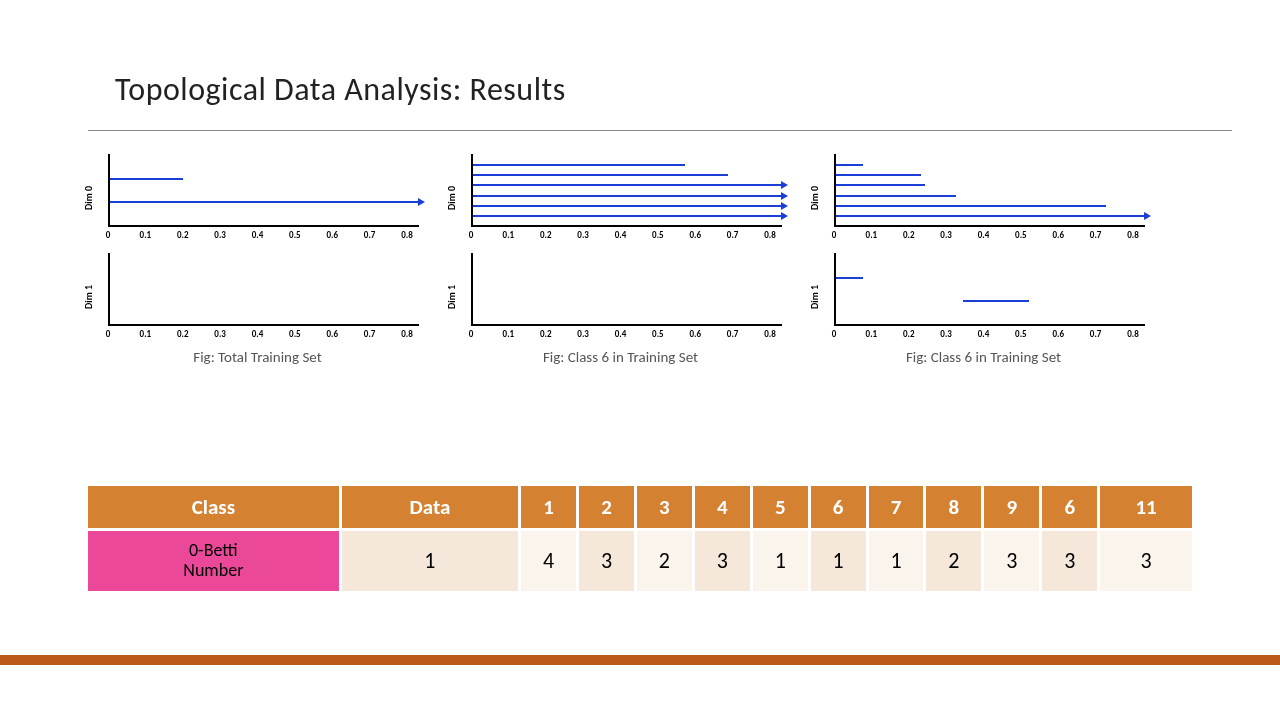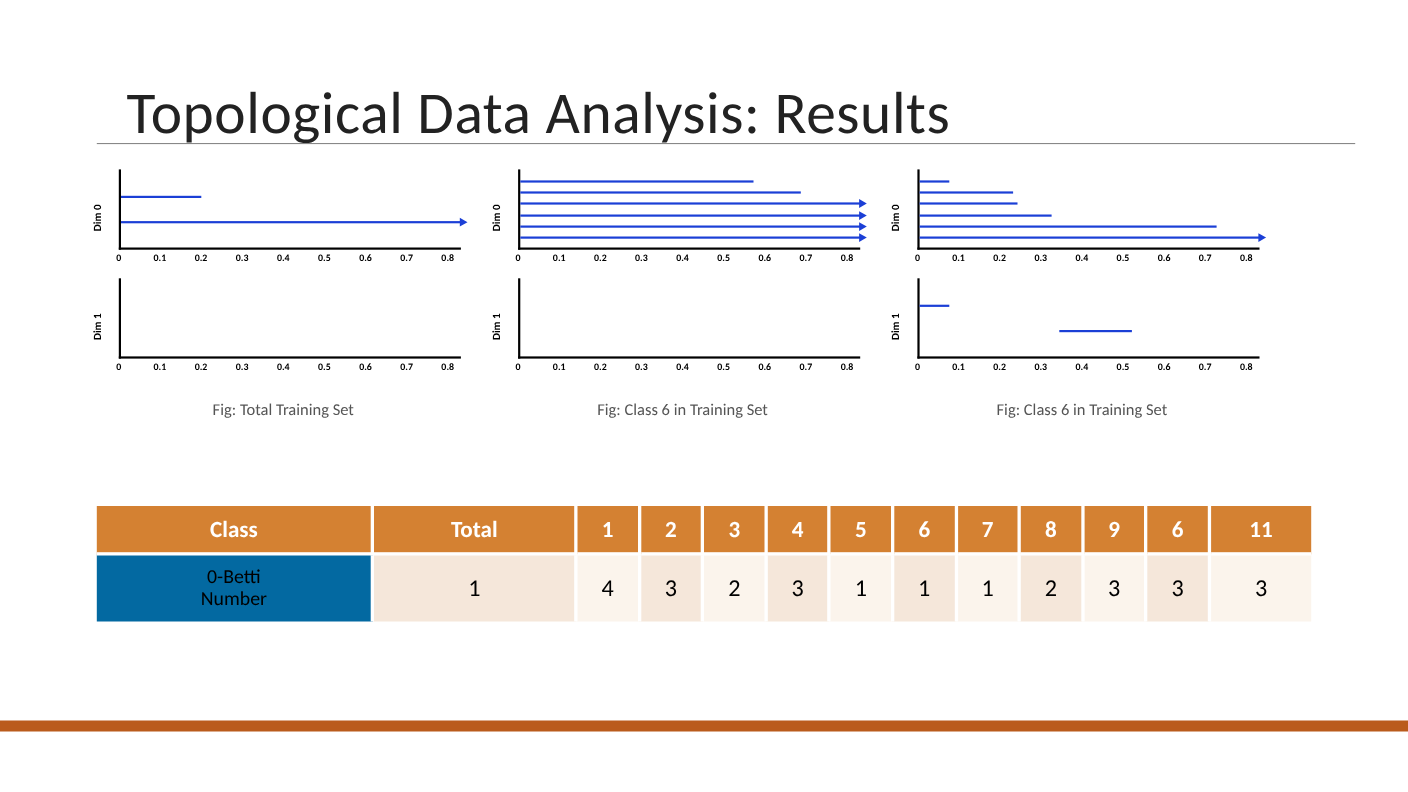--- a/index.html
+++ b/index.html
@@ -8,21 +8,21 @@
     height: 720px;
     background: #fff;
     font-family: "Segoe UI", Calibri, Arial, sans-serif;
     position: relative;
     overflow: hidden;
   }
   .title {
     position: absolute;
     left: 115px;
     top: 70px;
-    font-size: 54px;
+    font-size: 32px;
     font-weight: 300;
     letter-spacing: 0.5px;
     color: #222;
   }
   .title-underline {
     position: absolute;
     left: 88px;
     right: 48px;
     top: 130px;
     height: 1px;
@@ -97,54 +97,55 @@
     font-size: 9px;
     font-weight: 700;
   }
   .barcode .ticks span {
     width: 24px;
     margin-left: -12px;
     text-align: center;
     position: relative;
   }
   .caption {
-    margin-top: 20px;
+    margin-top: 4px;
     font-size: 15px;
     color: #555;
     text-align: right;
   }
   .table-wrap {
     position: absolute;
     left: 88px;
     right: 88px;
     top: 460px;
   }
   table {
     width: 100%;
     border-collapse: collapse;
     text-align: center;
     font-size: 21px;
+    margin-top: 26px;
   }
   thead td {
     background: #d48132;
     color: #fff;
     font-weight: 700;
     padding: 8px 0;
     border-right: 3px solid #fff;
     border-bottom: 3px solid #fff;
   }
   thead td:last-child { border-right: none; text-align: center; }
   tbody td {
     padding: 10px 0;
     border-right: 3px solid #fff;
     font-size: 22px;
   }
   tbody td:last-child { border-right: none; }
   .rowlabel {
-    background: #0369a1;
+    background: #ec4899;
     font-size: 18px;
     line-height: 1.1;
   }
   .alt-a { background: #f5e7da; }
   .alt-b { background: #fbf4ec; }
   .footer-stripe {
     position: absolute;
     left: 0;
     bottom: 55px;
     width: 100%;
@@ -302,21 +303,21 @@
       </div>
     <div class="caption">Fig: Class 6 in Training Set</div>
   </div>
 </div>
 
 <div class="table-wrap">
   <table>
     <thead>
         <tr id="thead-row">
           <td>Class</td>
-          <td>Total</td>
+          <td>Data</td>
           <td>1</td>
           <td>2</td>
           <td>3</td>
           <td>4</td>
           <td>5</td>
           <td>6</td>
           <td>7</td>
           <td>8</td>
           <td>9</td>
           <td>6</td>

